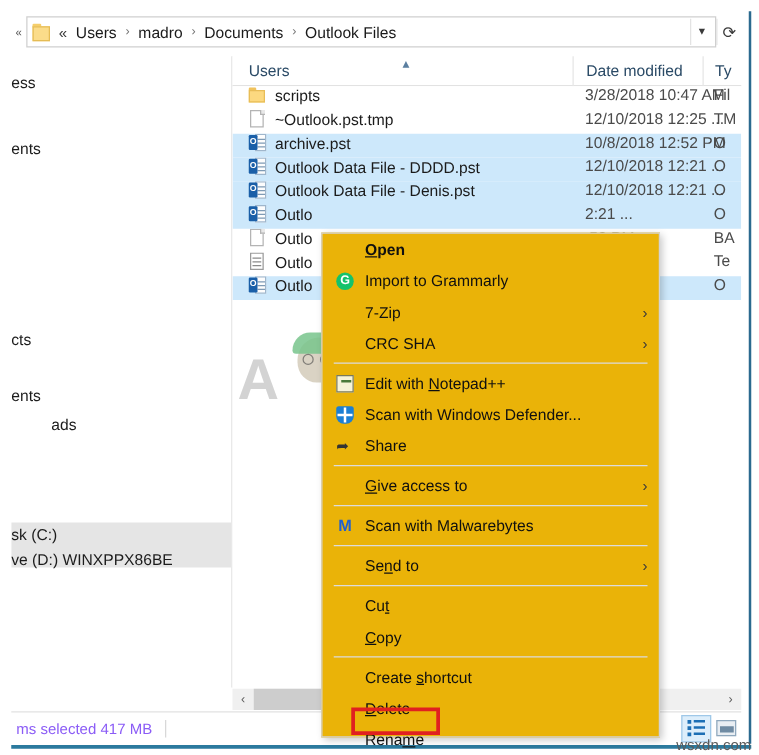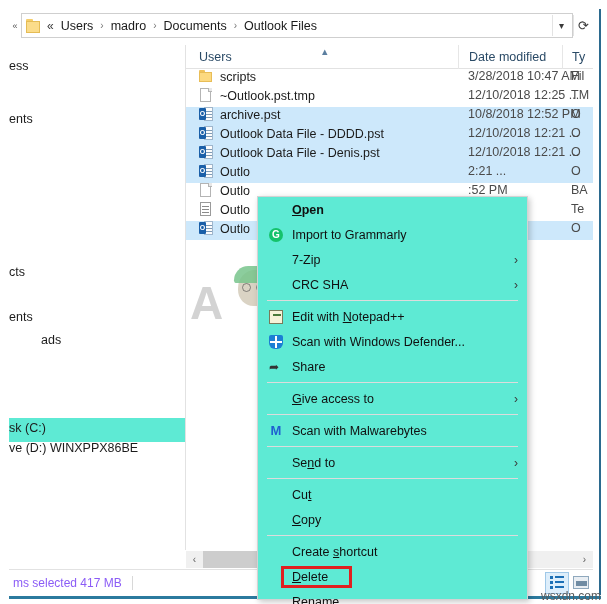--- a/index.html
+++ b/index.html
@@ -69,21 +69,21 @@
   #pane-sep {
     position: absolute; left: 185px; top: 45px; width: 1px; height: 505px; background: #e2e2e2;
   }
   #navpane {
     position: absolute; left: 9px; top: 45px; width: 176px; height: 505px;
     background: #ffffff; overflow: hidden;
   }
   .nav-item {
     position: absolute; left: 0; font-size: 12.5px; color: #1c1c1c; white-space: nowrap;
   }
-  .nav-item.sel { background: #5eead4; width: 176px; height: 24px; line-height: 20px; }
+  .nav-item.sel { background: #e5e5e5; width: 176px; height: 36px; line-height: 20px; }
 
   
   #listhdr {
     position: absolute; left: 186px; top: 45px; width: 407px; height: 24px;
     background: #ffffff; border-bottom: 1px solid #e2e2e2;
     display: flex; align-items: center;
   }
   .col { font-size: 12.5px; color: #2a4a66; height: 24px; line-height: 24px; position: relative; }
   .col-name { width: 272px; padding-left: 13px; }
   .col-date { width: 104px; padding-left: 10px; border-left: 1px solid #e6e6e6; }
@@ -129,22 +129,22 @@
   }
   .ico.pst .pg {
     position:absolute; left:5px; top:0; width:9px; height:14px; background:#fdfdfd; border:1px solid #9fb6cc;
   }
   .ico.pst .pg i {
     position:absolute; left:1px; width:6px; height:1px; background:#7f9bb5; display:block;
   }
 
   
   #ctxmenu {
-    position: absolute; left: 257px; top: 196px; width: 271px; height: 404px;
-    background: #5eead4; border: 1px solid #d3d3d3;
+    position: absolute; left: 257px; top: 186px; width: 271px; height: 404px;
+    background: #eab308; border: 1px solid #d3d3d3;
     box-shadow: 2px 2px 6px rgba(0,0,0,0.22);
     z-index: 40;
   }
   .mitem {
     height: 25px; display: flex; align-items: center; position: relative;
     padding-left: 9px; font-size: 12.5px; color: #101010;
   }
   .mitem .m-ico { width: 20px; flex: 0 0 20px; height: 16px; position: relative; margin-right: 5px; }
   .mitem .m-lbl { flex: 1 1 auto; white-space: nowrap; }
   .mitem .m-lbl u { text-decoration: underline; }

